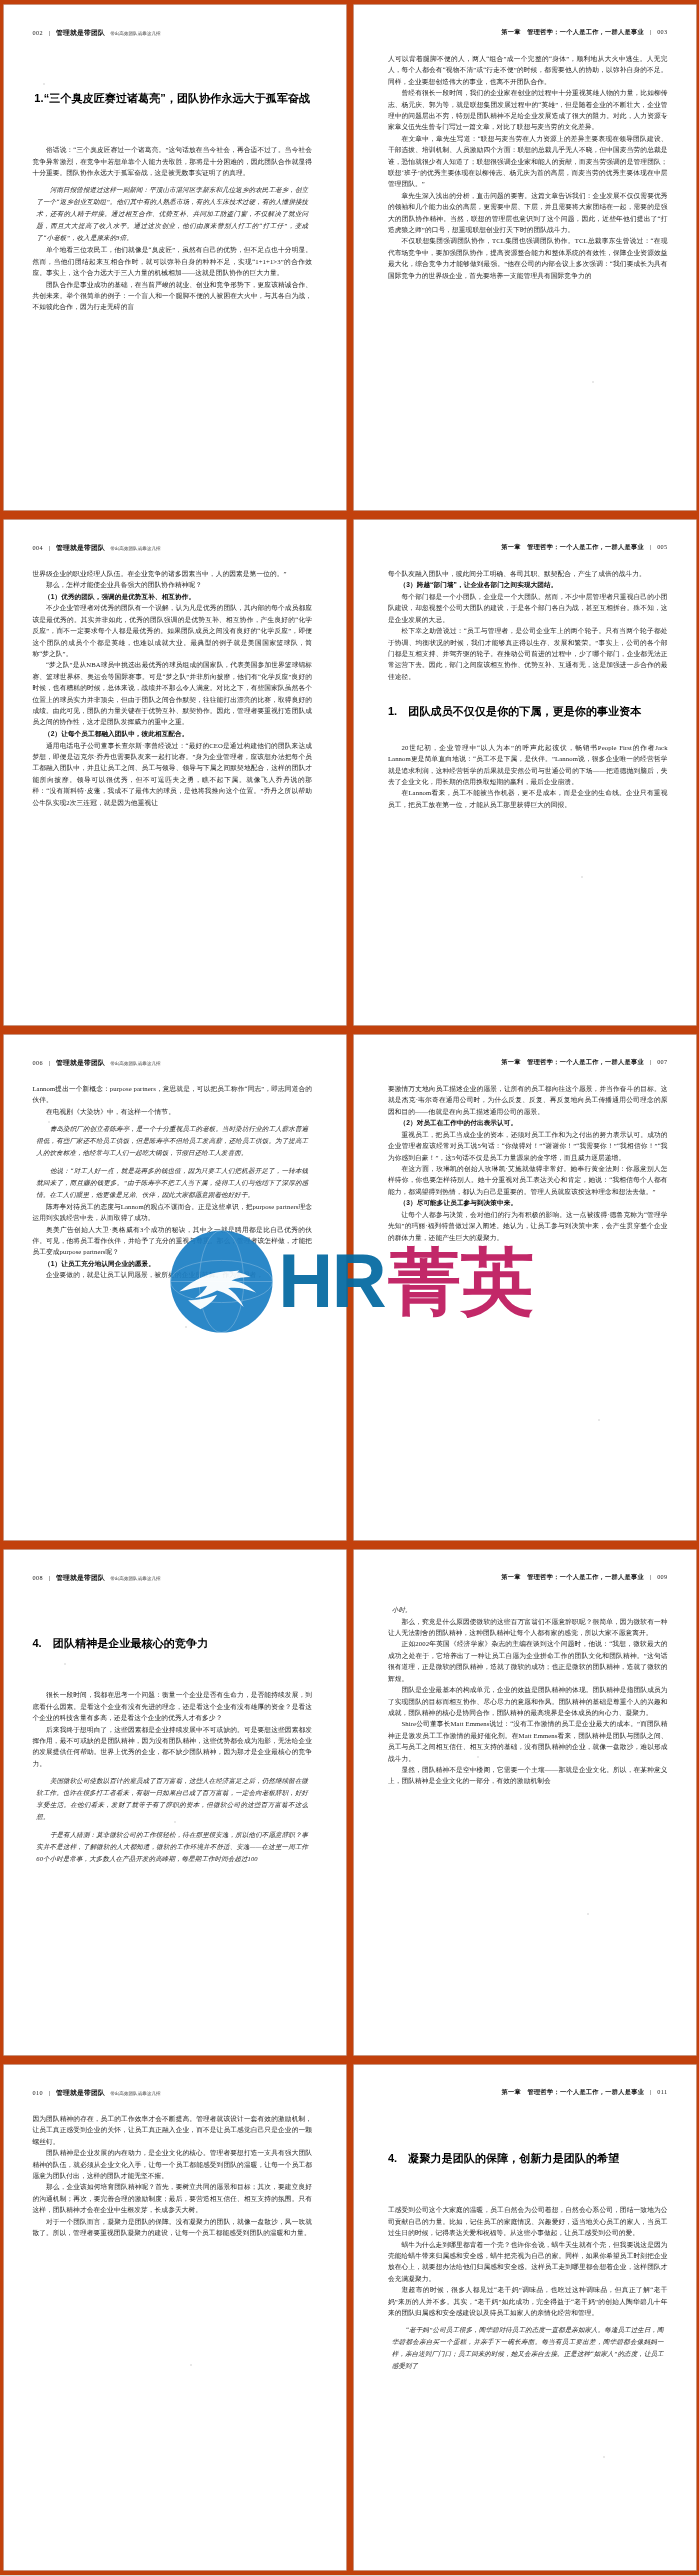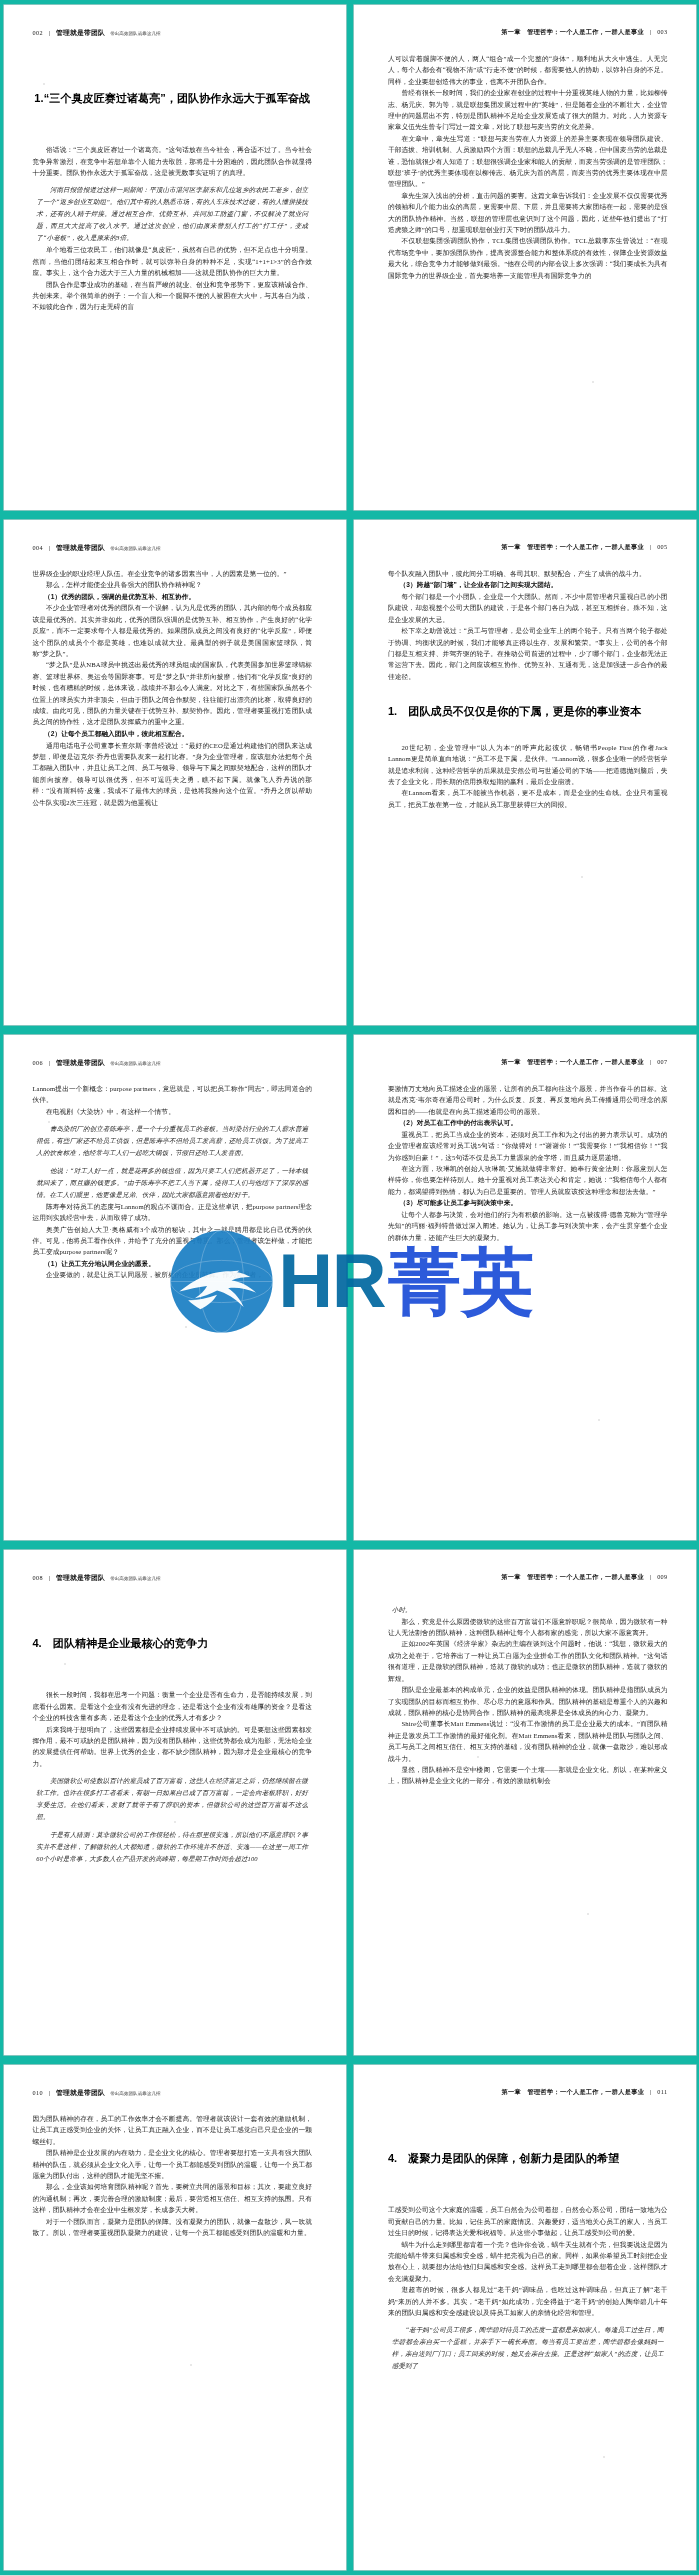--- a/index.html
+++ b/index.html
@@ -19,21 +19,21 @@
   #page-grid {
     position: absolute;
     inset: 0;
     display: grid;
     grid-template-columns: 350px 350px;
     grid-template-rows: repeat(5, 515px);
   }
 
   .sheet {
     position: relative;
-    background: #14b8a6;
+    background: #c2410c;
     box-sizing: border-box;
     padding: 5.2px 3.9px;
   }
 
   .page {
     position: relative;
     width: 100%;
     height: 100%;
     background: #ffffff;
     box-sizing: border-box;
@@ -181,21 +181,21 @@
     line-height: 1;
     color: #0369a1;
     letter-spacing: -1.3px;
     white-space: nowrap;
   }
   #watermark .wm-cn {
     font-family: "DejaVu Sans", "Liberation Sans", sans-serif;
     font-weight: bold;
     font-size: 73px;
     line-height: 1;
-    color: #1d4ed8;
+    color: #be185d;
     letter-spacing: 0px;
     white-space: nowrap;
     margin-left: 1.3px;
     text-align: right;
   }
 </style>
 </head>
 <body>
 
 <div id="page-grid">

